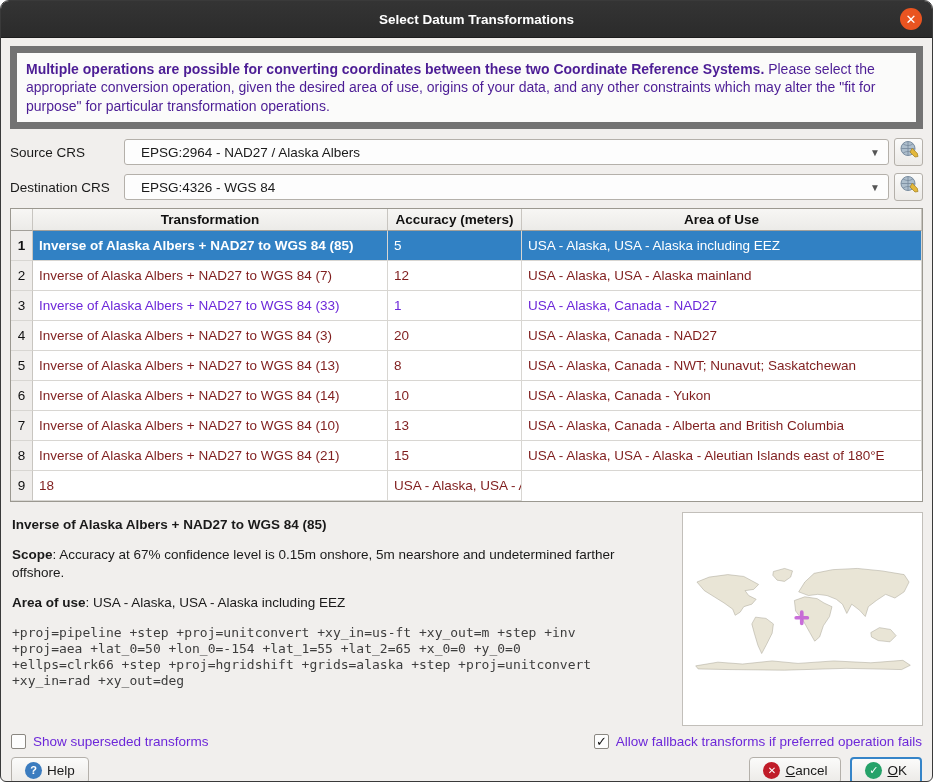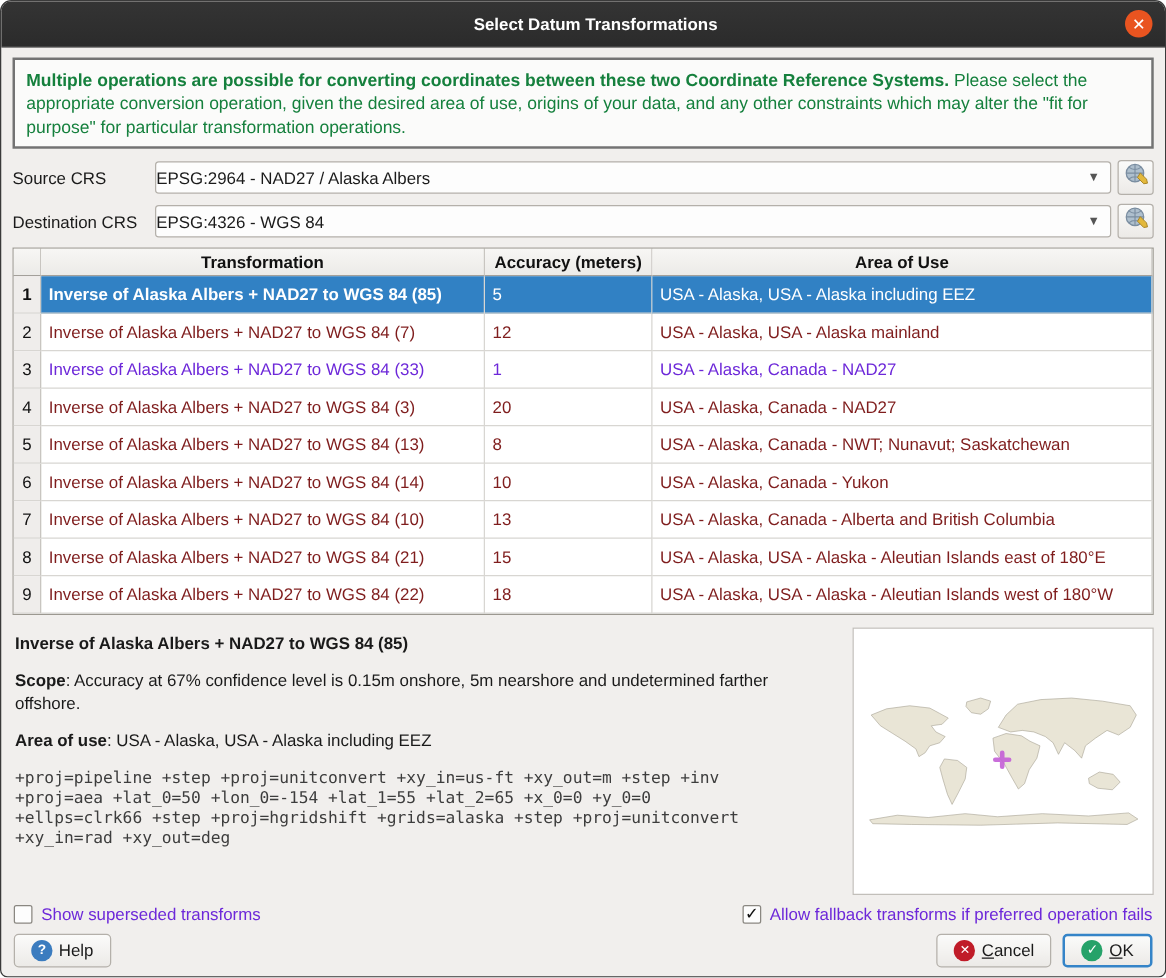--- a/index.html
+++ b/index.html
@@ -3,26 +3,26 @@
 <meta charset="utf-8">
 <style>
   html,body{margin:0;padding:0;background:#ffffff;font-family:"Liberation Sans","DejaVu Sans",sans-serif;}
   .dialog{width:933px;height:782px;box-sizing:border-box;background:#f1efed;border:1px solid #3a3a3a;border-radius:9px 9px 6px 6px;overflow:hidden;display:flex;flex-direction:column;}
   
   .titlebar{height:36px;flex:0 0 36px;background:linear-gradient(#343434,#2b2b2b);display:flex;align-items:center;justify-content:center;position:relative;border-bottom:1px solid #1d1d1d;padding-left:20px;}
   .titlebar .title{color:#ffffff;font-weight:bold;font-size:13.5px;}
   .close-btn{position:absolute;right:10px;top:7px;width:22px;height:22px;border-radius:50%;background:#e95420;color:#fff;display:flex;align-items:center;justify-content:center;font-size:13px;font-weight:bold;cursor:pointer;line-height:1;}
   
   .body{flex:1;padding:8px 9px 6px 9px;display:flex;flex-direction:column;}
-  .intro{background:#fbfbfa;border:2px solid #737373;padding:7px 9px;font-size:14px;line-height:1.32;color:#15803d;margin-bottom:9px;}
+  .intro{background:#fbfbfa;border:7px solid #737373;padding:7px 9px;font-size:14px;line-height:1.32;color:#4c1d95;margin-bottom:9px;}
   .intro b{font-weight:bold;}
   
   .crs-row{display:flex;align-items:center;margin-bottom:7px;}
   .crs-label{width:114px;font-size:13.5px;color:#1a1a1a;flex:0 0 114px;}
-  .combo{flex:1;height:24px;background:#fdfdfd;border:1px solid #b4b0aa;border-radius:3px;display:flex;align-items:center;padding:0 0;font-size:13.5px;color:#1a1a1a;position:relative;}
+  .combo{flex:1;height:24px;background:#fdfdfd;border:1px solid #b4b0aa;border-radius:3px;display:flex;align-items:center;padding:0 16px;font-size:13.5px;color:#1a1a1a;position:relative;}
   .combo .arrow{position:absolute;right:8px;color:#555;font-size:10px;}
   .tool-btn{width:27px;height:26px;margin-left:5px;border:1px solid #b4b0aa;border-radius:3px;background:linear-gradient(#fbfbfa,#eceae7);display:flex;align-items:center;justify-content:center;cursor:pointer;}
   
   .grid-table{border:1px solid #9b9890;background:#fff;margin-bottom:8px;}
   .grid-hdr,.grid-row{display:grid;grid-template-columns:22px 355px 134px 1fr;}
   .grid-hdr > div{background:linear-gradient(#f7f6f4,#ecebe8);border-right:1px solid #c8c5c0;border-bottom:1px solid #a3a09a;font-weight:bold;font-size:13.5px;text-align:center;padding:3px 0;color:#111;}
   .grid-hdr > div:first-child{border-right:1px solid #c8c5c0;}
   .grid-row > div{border-right:1px solid #d8d6d2;border-bottom:1px solid #d8d6d2;font-size:13.5px;height:29px;line-height:29px;white-space:nowrap;overflow:hidden;color:#7f1d1d;}
   .grid-row .num{background:#efedeb;text-align:center;border-right:1px solid #c8c5c0;color:#111;}
   .grid-row .cell{padding:0 6px;}
@@ -158,21 +158,20 @@
 
       <div class="grid-row">
         <div class="num">8</div>
         <div class="cell tname">Inverse of Alaska Albers + NAD27 to WGS 84 (21)</div>
         <div class="cell">15</div>
         <div class="cell">USA - Alaska, USA - Alaska - Aleutian Islands east of 180°E</div>
       </div>
 
       <div class="grid-row">
         <div class="num">9</div>
-        <div class="cell tname">Inverse of Alaska Albers + NAD27 to WGS 84 (22)</div>
         <div class="cell">18</div>
         <div class="cell">USA - Alaska, USA - Alaska - Aleutian Islands west of 180°W</div>
       </div>
     </div>
     </div>
 
     <div class="lower">
       <div class="details">
         <div class="dtitle">Inverse of Alaska Albers + NAD27 to WGS 84 (85)</div>
         <p><b>Scope</b><span>: Accuracy at 67% confidence level is 0.15m onshore, 5m nearshore and undetermined farther offshore.</span></p>

